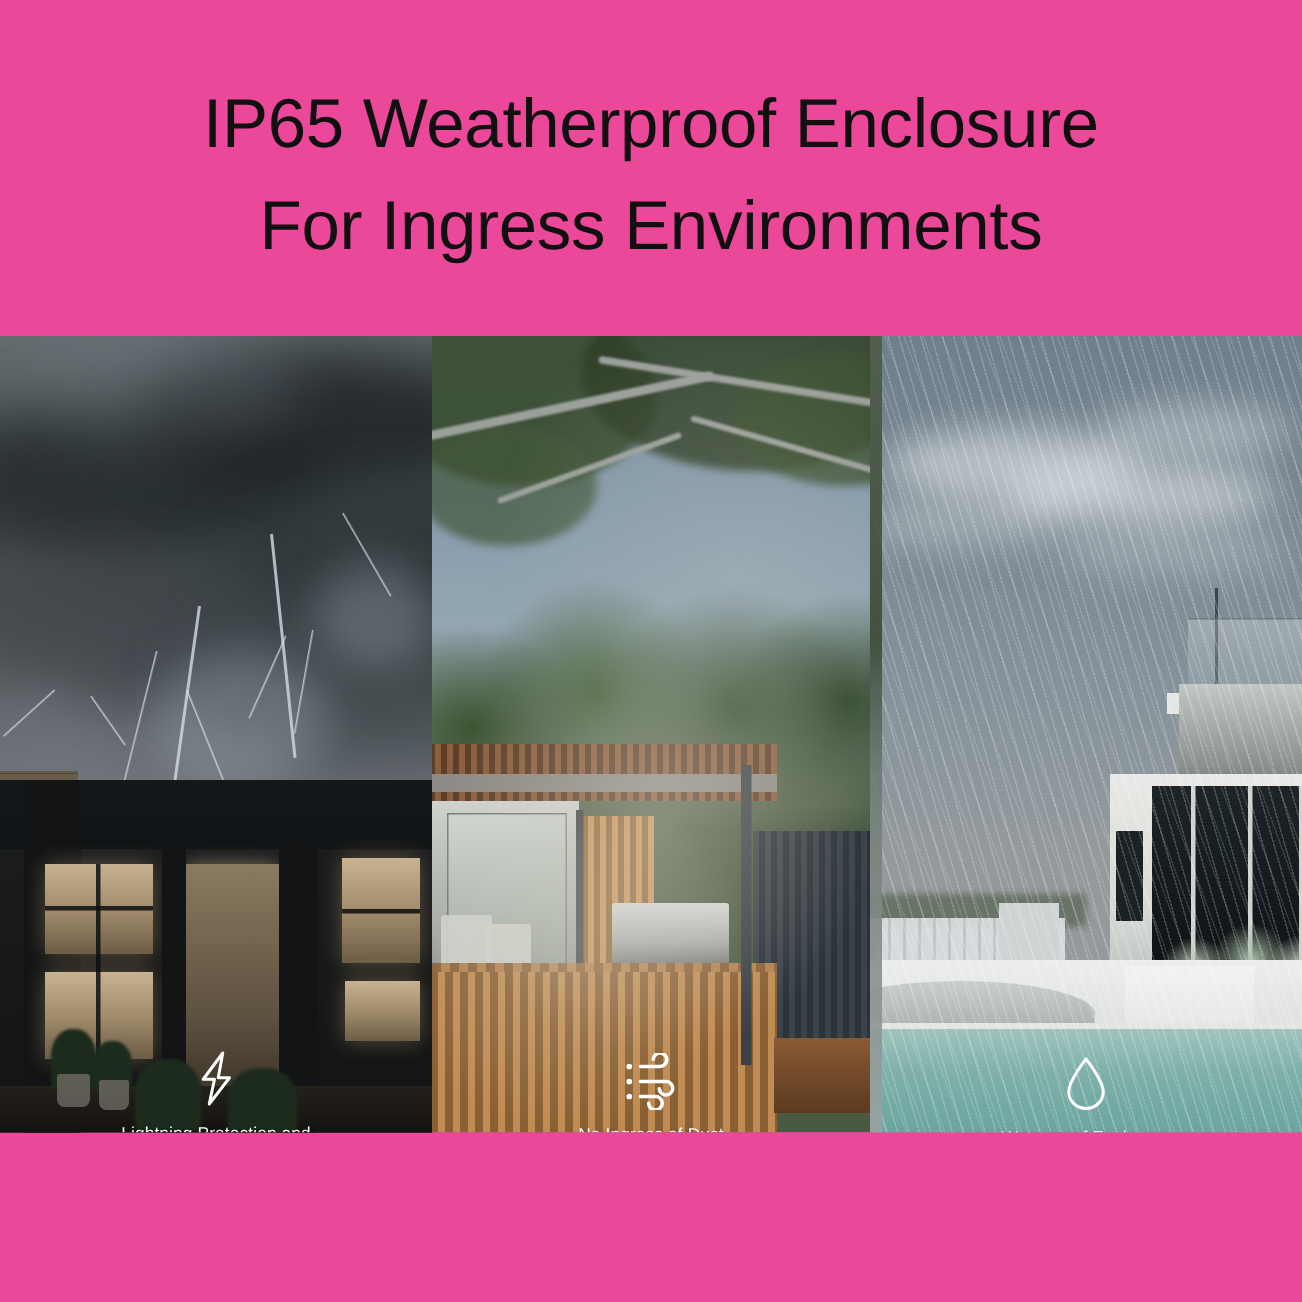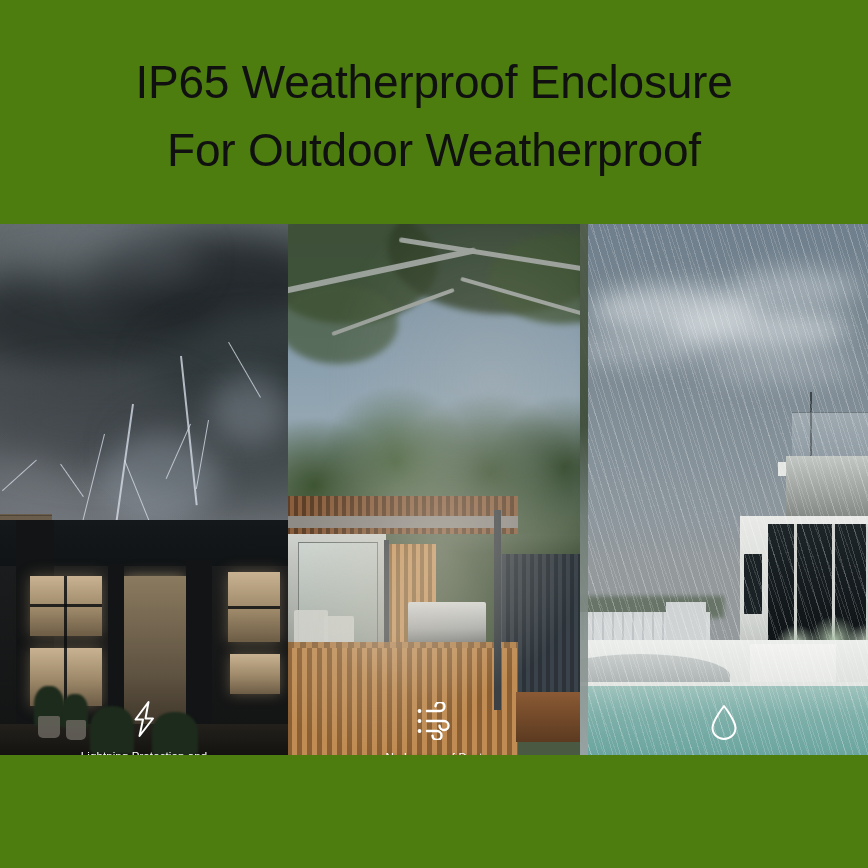--- a/index.html
+++ b/index.html
@@ -10,21 +10,21 @@
     height: 868px;
     background: #ffffff;
     font-family: "Liberation Sans", sans-serif;
     overflow: hidden;
   }
 
   .page {
     position: relative;
     width: 868px;
     height: 868px;
-    background: #4d7c0f;
+    background: #ec4899;
   }
 
   
   .heading {
     position: absolute;
     top: 48px;
     left: 0;
     width: 868px;
     text-align: center;
     color: #101010;
@@ -418,21 +418,21 @@
   }
   .caption-text .ln { display: block; }
 </style>
 </head>
 <body>
 
 <div class="page">
 
   <div class="heading">
     <span class="line">IP65 Weatherproof Enclosure</span>
-    <span class="line">For Outdoor Weatherproof</span>
+    <span class="line">For Ingress Environments</span>
   </div>
 
   <div class="panels">
 
     <div class="panel p1">
       <div class="scene">
         <div class="layer storm-sky"></div>
         <div class="layer cloud-mass cm1"></div>
         <div class="layer cloud-mass cm2"></div>
         <div class="layer cloud-mass cm3"></div>

